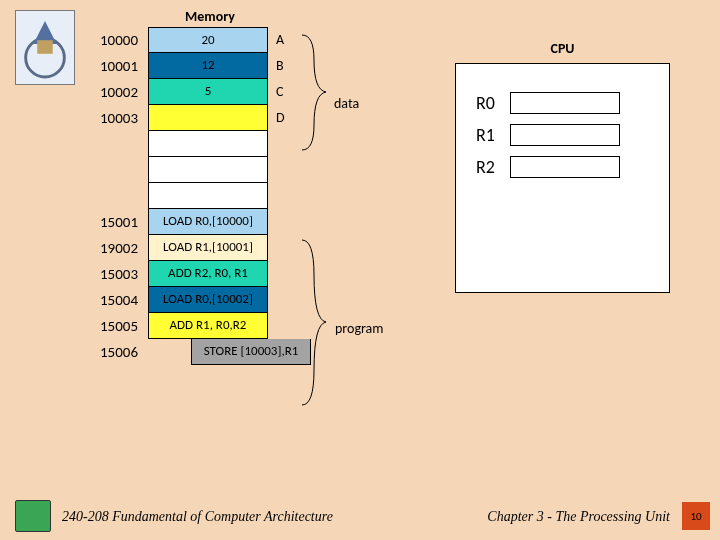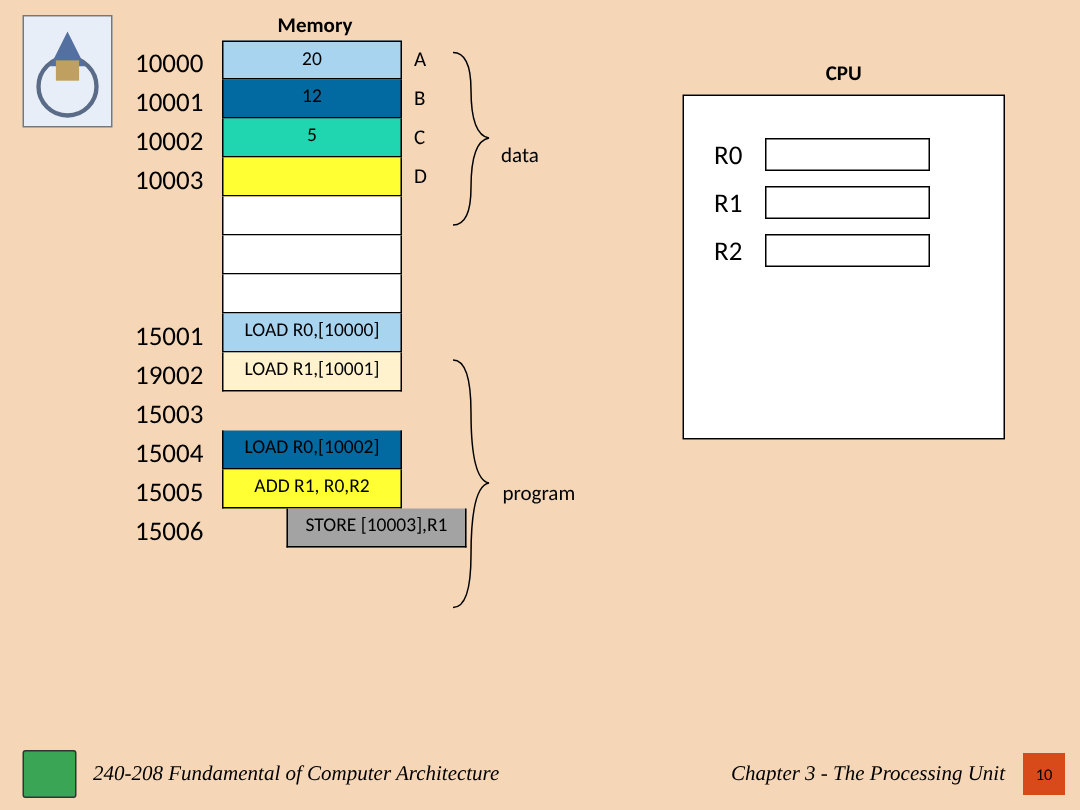--- a/index.html
+++ b/index.html
@@ -35,23 +35,23 @@
     margin-left: 60px;
     margin-bottom: 2px;
   }
   .mem-row {
     display: flex;
     align-items: stretch;
     height: 26px;
   }
   .addr {
     width: 58px;
-    text-align: left;
+    text-align: center;
     padding-top: 4px;
-    font-size: 18px;
+    font-size: 15px;
   }
   .cell {
     width: 120px;
     border: 1px solid #000;
     border-top: none;
     text-align: center;
     line-height: 24px;
     font-size: 13px;
   }
   .mem-row:first-of-type .cell,
@@ -210,20 +210,21 @@
   <div class="mem-row">
       <div class="addr">15001</div>
       <div class="cell c-lblue">LOAD R0,[10000]</div>
     </div>
   <div class="mem-row">
       <div class="addr">19002</div>
       <div class="cell c-cream">LOAD R1,[10001]</div>
     </div>
   <div class="mem-row">
       <div class="addr">15003</div>
+      <div class="cell c-teal">ADD R2, R0, R1</div>
     </div>
   <div class="mem-row">
       <div class="addr">15004</div>
       <div class="cell c-green">LOAD R0,[10002]</div>
     </div>
   <div class="mem-row">
       <div class="addr">15005</div>
       <div class="cell c-yellow">ADD R1, R0,R2</div>
     </div>
   <div class="mem-row">

